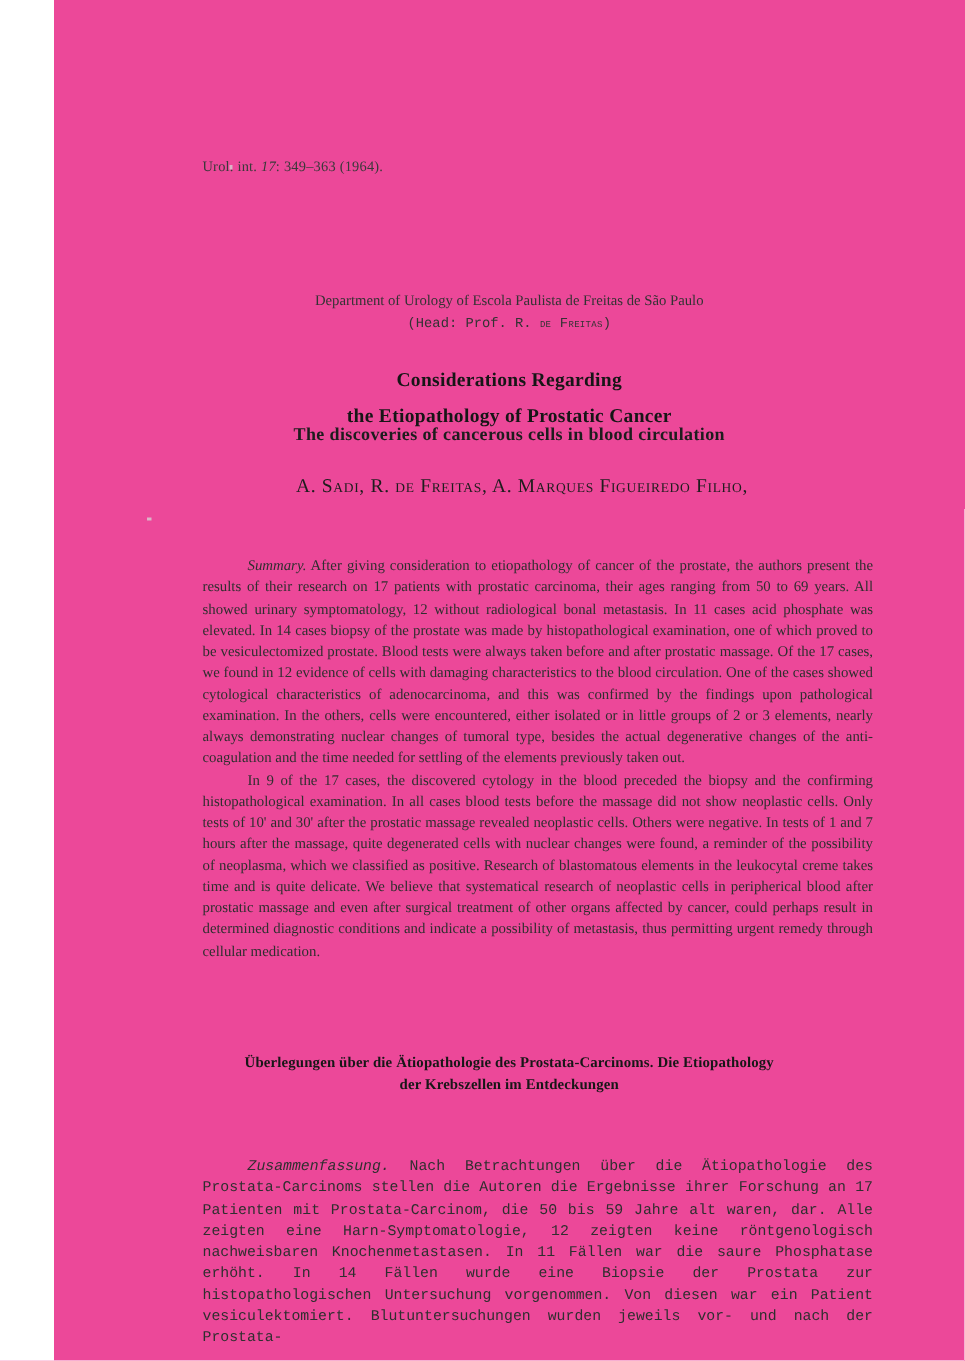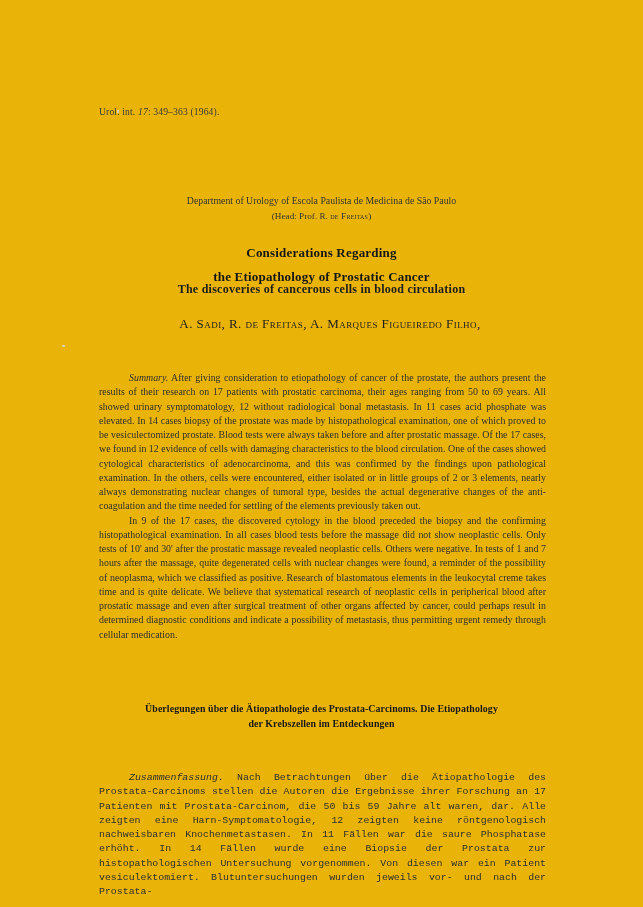--- a/index.html
+++ b/index.html
@@ -11,21 +11,22 @@
     width: 643px;
     height: 907px;
     overflow: hidden;
     font-family: "Liberation Serif", "DejaVu Serif", serif;
     color: #2b2b2b;
     position: relative;
   }
   .page {
     position: absolute;
     inset: 0;
-    background: #eab308;
+    background: #ec4899;
+    margin-left: 36px;
   }
 
   
   .running-head {
     position: absolute;
     left: 99px;
     top: 106px;
     font-size: 9.6px;
     letter-spacing: 0.15px;
     color: #3a3a3a;
@@ -41,20 +42,21 @@
     left: 0;
     right: 0;
     top: 194px;
     text-align: center;
     font-size: 9.8px;
     line-height: 14.5px;
     color: #333;
   }
   .affiliation .head-line {
     font-size: 9.2px;
+    font-family: Liberation Mono, monospace;
   }
   .smallcaps {
     font-variant: small-caps;
     letter-spacing: 0.2px;
   }
 
   
   .title {
     position: absolute;
     left: 0;
@@ -146,21 +148,21 @@
 <body>
 
 <div class="page">
 
   <div class="running-head">
     <span>Urol. int.</span>
     <span class="vol">17</span><span>: 349–363 (1964).</span>
   </div>
 
   <div class="affiliation">
-    <div>Department of Urology of Escola Paulista de Medicina de São Paulo</div>
+    <div>Department of Urology of Escola Paulista de Freitas de São Paulo</div>
     <div class="head-line"><span>(Head: Prof. R. </span><span class="smallcaps">de Freitas</span><span>)</span></div>
   </div>
 
   <h1 class="title">
     <span style="display:block">Considerations Regarding</span>
     <span style="display:block">the Etiopathology of Prostatic Cancer</span>
   </h1>
 
   <div class="subtitle">The discoveries of cancerous cells in blood circulation</div>
 

